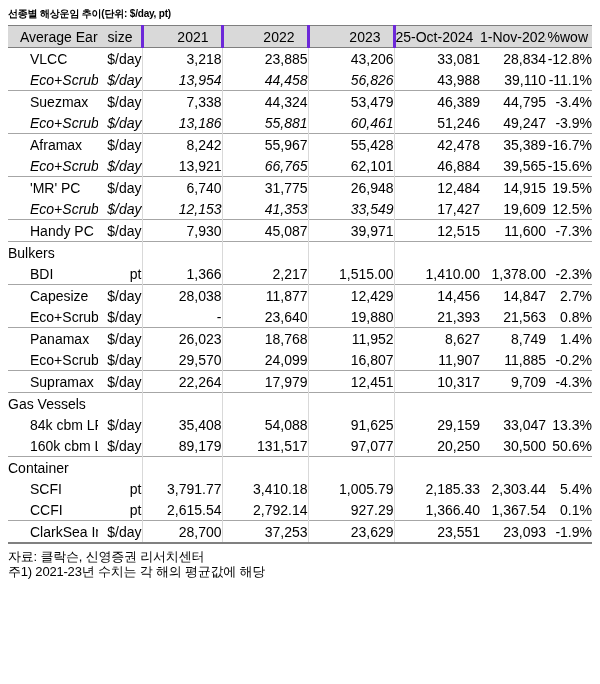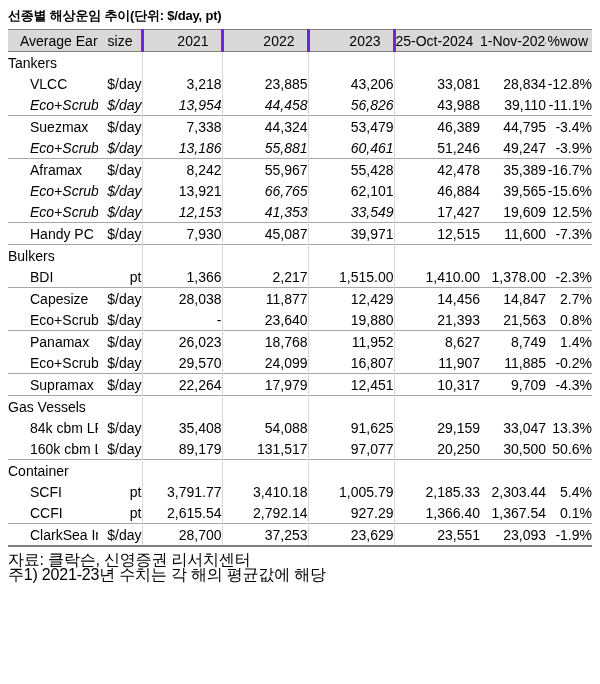--- a/index.html
+++ b/index.html
@@ -10,21 +10,21 @@
     color: #000000;
   }
   .page {
     width: 600px;
     height: 684px;
     box-sizing: border-box;
     padding: 5px 8px 0 8px;
     overflow: hidden;
   }
   .title {
-    font-size: 13px;
+    font-size: 10px;
     font-weight: bold;
     letter-spacing: -0.2px;
     margin: 2px 0 4px 0;
   }
   table.freight {
     width: 584px;
     border-collapse: collapse;
     table-layout: fixed;
     font-size: 14px;
   }
@@ -56,21 +56,21 @@
   td.c2, td.c3, td.c4, td.c5, td.c6 { text-align: right; padding-right: 12px; }
   td.c7 { text-align: right; padding-right: 4px; }
   td.c1, td.c2, td.c3, td.c4 { border-right: 1px solid #d9d9d9; }
   tr.line-above td { border-top: 1px solid #a6a6a6; }
   tr.total td { border-top: 1px solid #a6a6a6; border-bottom: 2px solid #808080; }
   td.it { font-style: italic; }
   td.b  { font-weight: bold; }
   
   .footnotes {
     margin-top: 5px;
-    font-size: 16px;
+    font-size: 13px;
     line-height: 15px;
     letter-spacing: -0.2px;
     width: 584px;
   }
   .footnotes div { margin: 0; }
 </style>
 </head>
 <body>
 
 <div class="page">
@@ -94,30 +94,20 @@
         <th class="c1">size</th>
         <th class="c2">2021</th>
         <th class="c3">2022</th>
         <th class="c4">2023</th>
         <th class="c5">25-Oct-2024</th>
         <th class="c6">1-Nov-2024</th>
         <th class="c7">%wow</th>
       </tr>
     </thead>
     <tbody>
-        <tr class="section">
-          <td class="c0">Tankers</td>
-          <td class="c1"></td>
-          <td class="c2"></td>
-          <td class="c3"></td>
-          <td class="c4"></td>
-          <td class="c5"></td>
-          <td class="c6"></td>
-          <td class="c7"></td>
-        </tr>
         <tr class="item">
           <td class="c0 indent">VLCC</td>
           <td class="c1">$/day</td>
           <td class="c2">3,218</td>
           <td class="c3">23,885</td>
           <td class="c4">43,206</td>
           <td class="c5">33,081</td>
           <td class="c6">28,834</td>
           <td class="c7">-12.8%</td>
         </tr>
@@ -163,20 +153,30 @@
         </tr>
         <tr class="item">
           <td class="c0 indent it">Eco+Scrub</td>
           <td class="c1 it">$/day</td>
           <td class="c2">13,921</td>
           <td class="c3 it">66,765</td>
           <td class="c4">62,101</td>
           <td class="c5">46,884</td>
           <td class="c6">39,565</td>
           <td class="c7">-15.6%</td>
+        </tr>
+        <tr class="item line-above">
+          <td class="c0 indent">'MR' PC</td>
+          <td class="c1">$/day</td>
+          <td class="c2">6,740</td>
+          <td class="c3">31,775</td>
+          <td class="c4">26,948</td>
+          <td class="c5">12,484</td>
+          <td class="c6">14,915</td>
+          <td class="c7">19.5%</td>
         </tr>
         <tr class="item">
           <td class="c0 indent it">Eco+Scrub</td>
           <td class="c1 it">$/day</td>
           <td class="c2 it">12,153</td>
           <td class="c3 it">41,353</td>
           <td class="c4 it">33,549</td>
           <td class="c5">17,427</td>
           <td class="c6">19,609</td>
           <td class="c7">12.5%</td>

